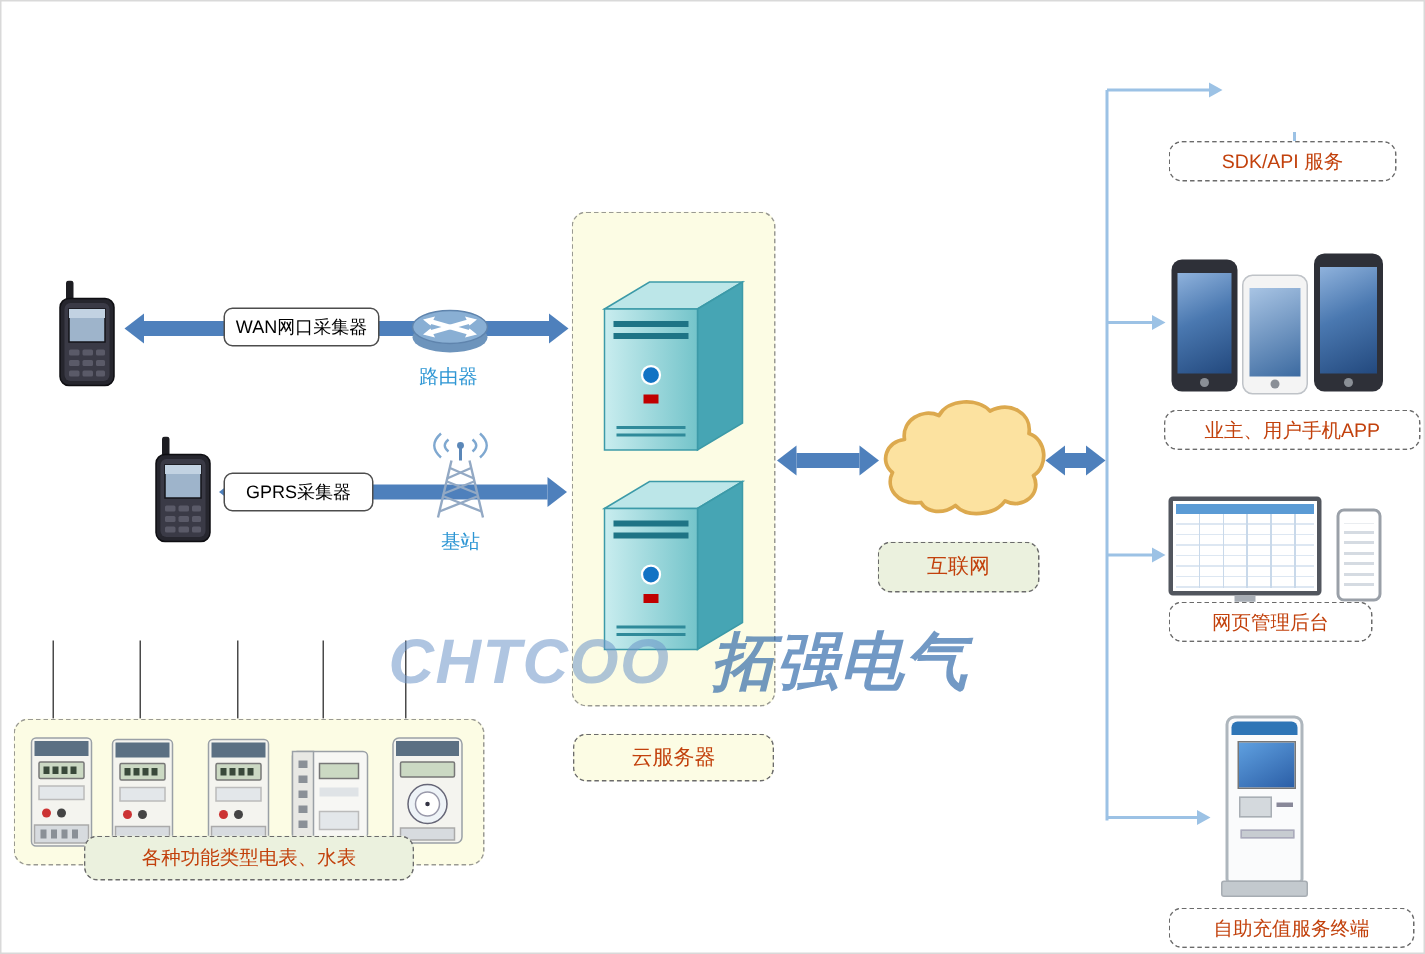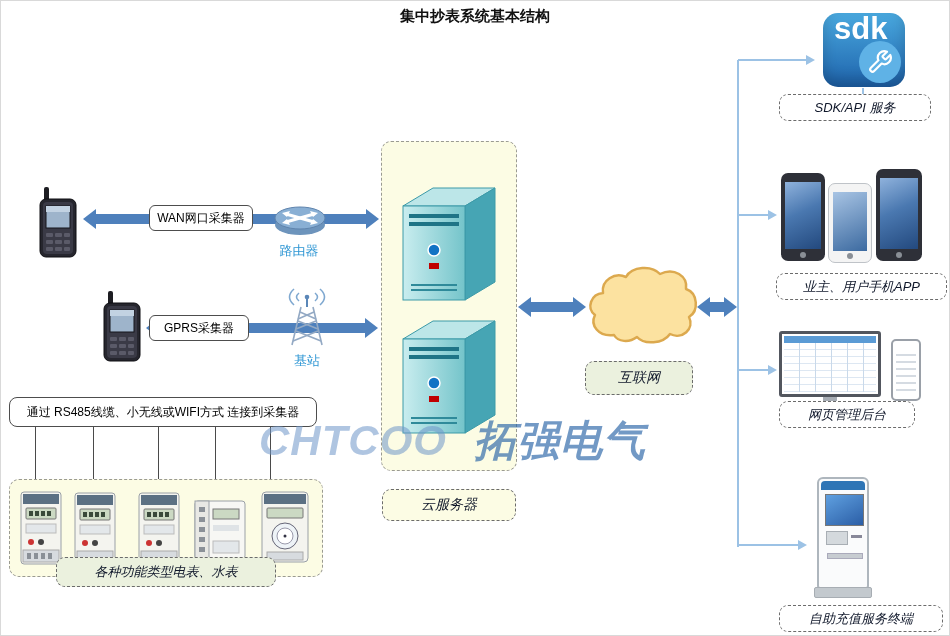--- a/index.html
+++ b/index.html
@@ -5,21 +5,21 @@
   html,body { margin:0; padding:0; background:#fff; }
   .canvas { position:relative; width:950px; height:636px; background:#fff;
             border:1px solid #d9d9d9; box-sizing:border-box; overflow:hidden;
             font-family:"Liberation Sans", sans-serif; }
 
   .title { position:absolute; top:6px; left:0; width:100%; text-align:center;
            font-size:15px; font-weight:bold; color:#111; z-index:4; }
 
   .dash-label { position:absolute; background:#fff; border:1px dashed #6b6b6b;
                 border-radius:9px; display:flex; align-items:center; justify-content:center;
-                font-size:13px; color:#0f172a; box-sizing:border-box; z-index:3;font-style:italic; }
+                font-size:13px; color:#c2410c; box-sizing:border-box; z-index:3; }
   .dash-label.green { background:#EBF1DE;text-align:right; }
   .dash-label.yellow { background:#FCFCE4; }
 
   .panel { position:absolute; background:#FCFCE4; border:1px dashed #9a9a92;
            border-radius:10px; box-sizing:border-box; z-index:0; }
 
   .solid-label { position:absolute; background:#fff; border:1px solid #4d4d4d;
                  border-radius:6px; display:flex; align-items:center; justify-content:center;
                  font-size:12px; color:#000; box-sizing:border-box; z-index:3; white-space:nowrap; }
 
@@ -90,21 +90,20 @@
              box-shadow:inset 0 -8px 14px rgba(0,0,0,.18); z-index:3; }
   .sdk-text { position:absolute; left:11px; top:-2px; font-size:31px; font-weight:bold; color:#fff; }
   .sdk-circ { position:absolute; right:4px; bottom:4px; width:42px; height:42px;
               border-radius:50%; background:#5FB2E6; }
 </style>
 </head>
 <body>
 
 <div class="canvas">
 
-  <div class="title">集中抄表系统基本结构</div>
 
   <div class="watermark">
     <span class="wm-en">CHTCOO</span><span class="wm-cn">拓强电气</span>
   </div>
 
   <svg class="icon" style="left:38px;top:186px" width="42" height="72" viewBox="0 0 42 72">
     <rect x="5" y="0" width="5" height="14" rx="2" fill="#1d1d22"></rect>
     <rect x="1" y="12" width="36" height="58" rx="6" fill="#26262e" stroke="#0e0e12"></rect>
     <rect x="4" y="15" width="30" height="52" rx="4" fill="#3a3a46"></rect>
     <rect x="7" y="19" width="24" height="22" fill="#9EB4CB" stroke="#14141a"></rect>
@@ -180,21 +179,20 @@
       <line x1="16" y1="27" x2="32" y2="34"></line>
         <line x1="30" y1="27" x2="14" y2="34"></line>
       <line x1="14" y1="36" x2="34" y2="44"></line>
         <line x1="32" y1="36" x2="12" y2="44"></line>
       <line x1="12" y1="46" x2="37" y2="56"></line>
         <line x1="34" y1="46" x2="9" y2="56"></line>
     </g>
   </svg>
   <div class="blue-cap" style="left:282px;top:351px;width:48px">基站</div>
 
-  <div class="solid-label" style="left:8px;top:396px;width:308px;height:30px;border-radius:8px">通过 RS485线缆、小无线或WIFI方式 连接到采集器</div>
 
   <div class="vline" style="left:34px;top:426px;height:52px"></div>
   <div class="vline" style="left:92px;top:426px;height:52px"></div>
   <div class="vline" style="left:157px;top:426px;height:52px"></div>
   <div class="vline" style="left:214px;top:426px;height:52px"></div>
   <div class="vline" style="left:269px;top:426px;height:52px"></div>
 
   <div class="panel" style="left:8px;top:478px;width:314px;height:98px"></div>
 
   <svg class="icon" style="left:18px;top:488px" width="44" height="78" viewBox="0 0 44 76">
@@ -330,28 +328,20 @@
 
   <div class="bline" style="left:737px;top:213px;width:30px;height:2px"></div>
   <div class="bhead" style="left:767px;top:209px"></div>
 
   <div class="bline" style="left:737px;top:368px;width:30px;height:2px"></div>
   <div class="bhead" style="left:767px;top:364px"></div>
 
   <div class="bline" style="left:737px;top:543px;width:60px;height:2px"></div>
   <div class="bhead" style="left:797px;top:539px"></div>
 
-  <div class="sdk-box" style="left:822px;top:12px">
-    <span class="sdk-text">sdk</span>
-    <div class="sdk-circ">
-      <svg width="26" height="26" viewBox="0 0 24 24" style="position:absolute;left:8px;top:8px">
-        <path d="M14.7 6.3a1 1 0 0 0 0 1.4l1.6 1.6a1 1 0 0 0 1.4 0l3.77-3.77a6 6 0 0 1-7.94 7.94l-6.91 6.91a2.12 2.12 0 0 1-3-3l6.91-6.91a6 6 0 0 1 7.94-7.94l-3.76 3.76z" fill="none" stroke="#fff" stroke-width="2" stroke-linejoin="round"></path>
-      </svg>
-    </div>
-  </div>
   <div class="bline" style="left:861px;top:87px;width:2px;height:6px"></div>
   <div class="dash-label" style="left:778px;top:93px;width:152px;height:27px">SDK/API 服务</div>
 
   <div class="grp" style="left:780px;top:166px;width:142px;height:96px">
     <div class="phone ph-dark" style="left:0;top:6px;width:44px;height:88px">
       <div class="scr"></div>
         <div class="ph-btn"></div>
     </div>
     <div class="phone ph-white" style="left:47px;top:16px;width:44px;height:80px">
       <div class="scr"></div>

